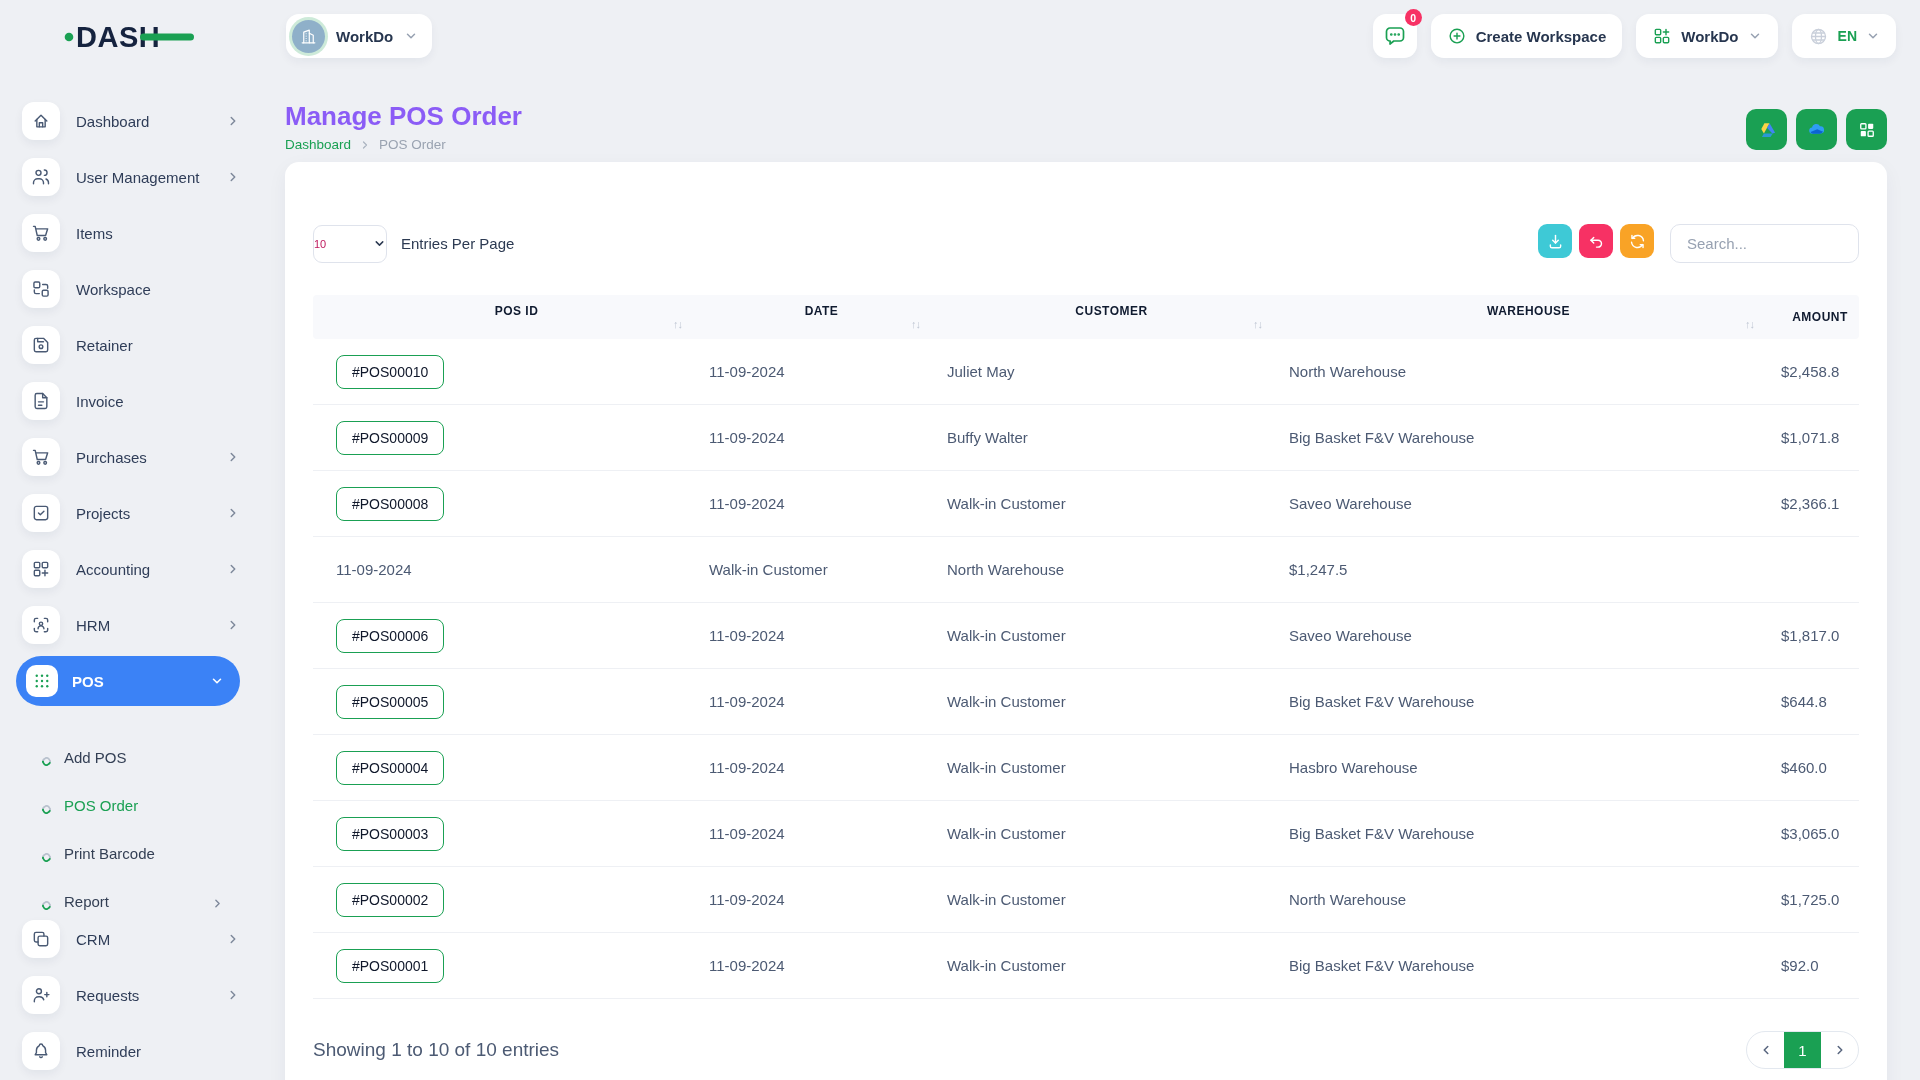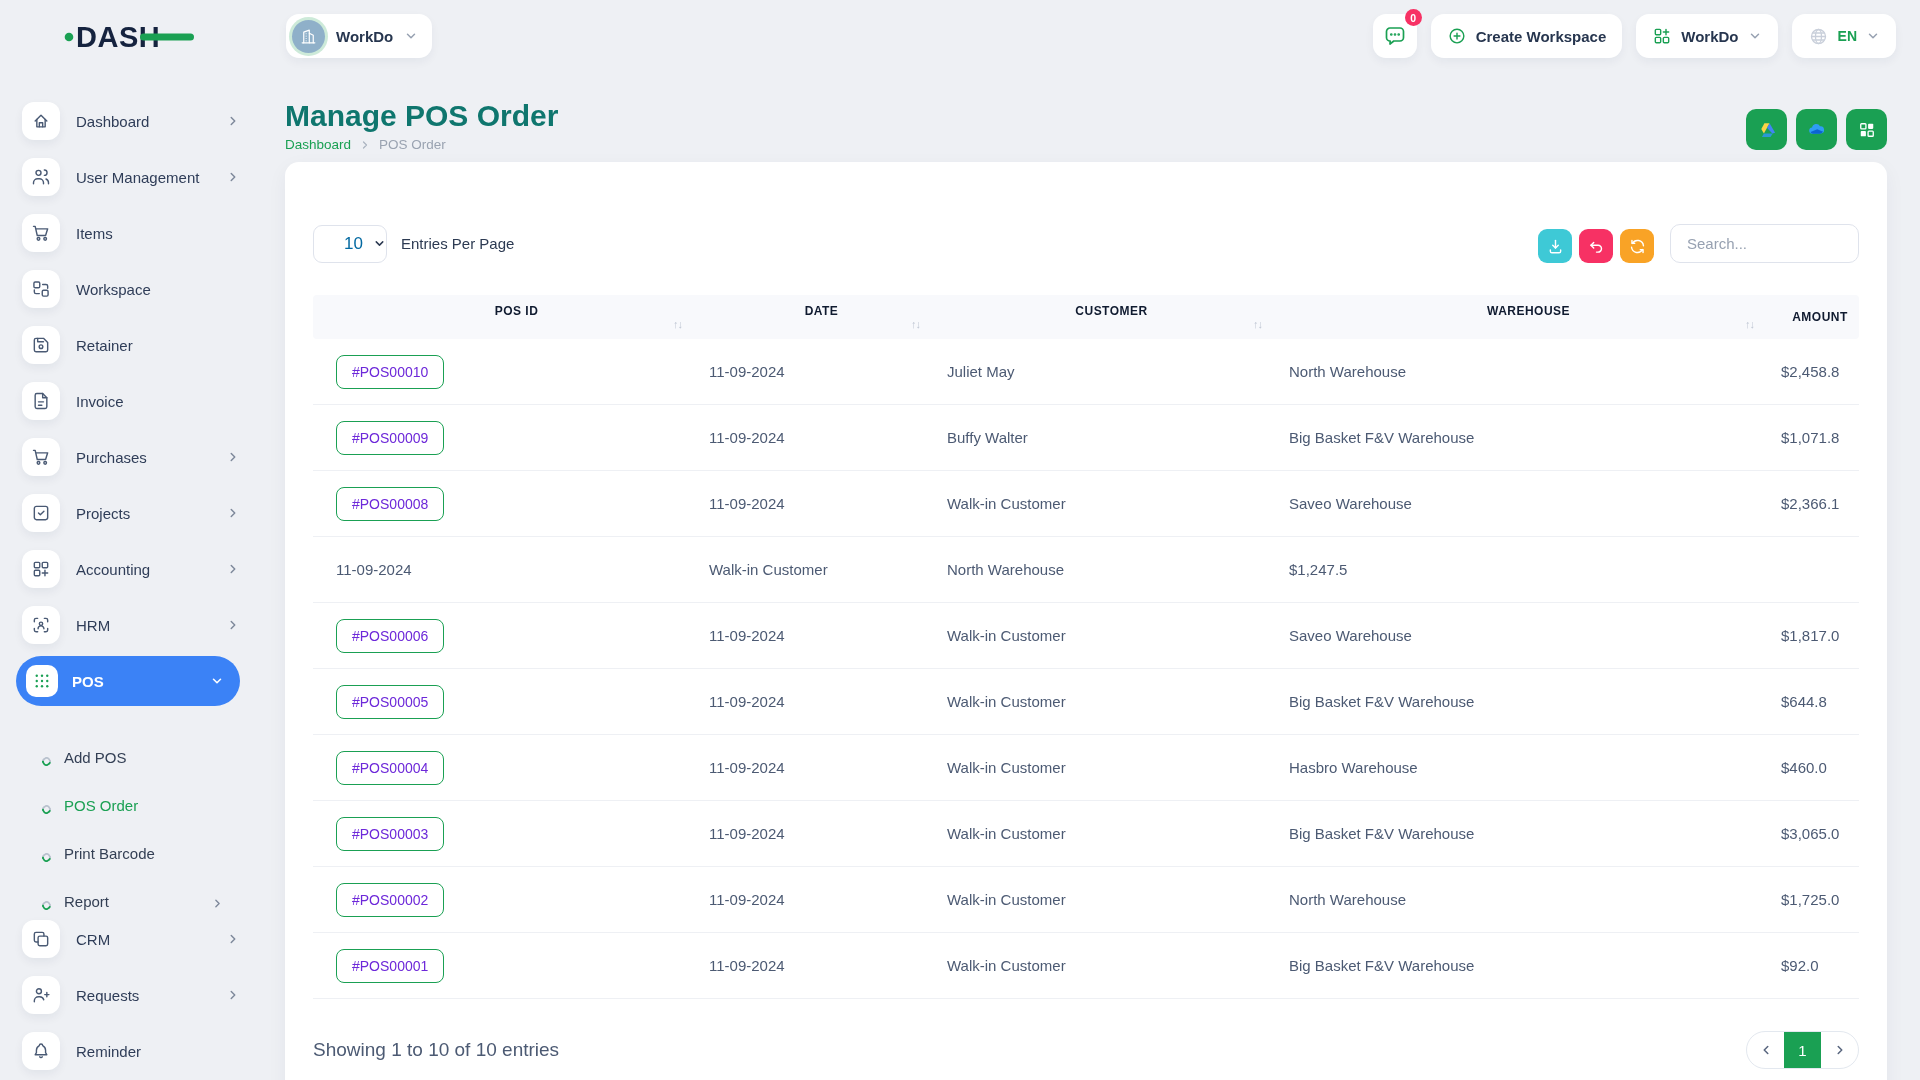--- a/index.html
+++ b/index.html
@@ -68,45 +68,45 @@
   .bullet {
     width:9px; height:9px; border-radius:50%; border:2px solid #b9c2ce;
     border-left-color:#1aa053; border-bottom-color:#1aa053; transform:rotate(-35deg);
   }
   .sub-label { margin-left:13px; font-size:15px; color:#333f54; }
   .sub-item.active .sub-label { color:#1aa053; }
   .sub-chev { margin-left:auto; }
 
   
   .page-head { display:flex; align-items:flex-start; justify-content:space-between; }
-  .page-title { font-size:30px; font-weight:700; color:#0f766e; line-height:30px; }
+  .page-title { font-size:26px; font-weight:700; color:#8b5cf6; line-height:30px; }
   .breadcrumb { margin-top:6px; display:flex; align-items:center; gap:8px; font-size:13.5px; }
   .crumb-home { color:#1aa053; text-decoration:none; cursor:pointer; }
   .crumb-cur { color:#9aa3b1; }
   .head-actions { display:flex; gap:9px; margin-top:8px; }
   .sq-btn {
     width:41px; height:41px; border-radius:10px; border:none; background:#1aa053;
     display:flex; align-items:center; justify-content:center; cursor:pointer;
   }
 
   
   .card {
     margin-top:10px; background:#fff; border-radius:14px;
     box-shadow:0 6px 20px rgba(25,40,70,.05);
     padding:62px 28px 48px; height:955px;
   }
   .controls { display:flex; align-items:center; justify-content:space-between; }
   .ctrl-left { display:flex; align-items:center; gap:14px; }
   .select-box {
     width:74px; height:38px; border:1px solid #dfe3ec; border-radius:9px;
-    display:flex; align-items:center; justify-content:flex-end; gap:10px;
-    font-size:17px; color:#0369a1; cursor:pointer; background:#fff;
+    display:flex; align-items:center; justify-content:space-between; gap:10px;
+    font-size:11px; color:#be185d; cursor:pointer; background:#fff;
   }
   .ctrl-label { font-size:15px; color:#2c3a52; font-weight:500; }
-  .ctrl-right { display:flex; align-items:flex-end; gap:16px; }
+  .ctrl-right { display:flex; align-items:flex-start; gap:16px; }
   .btn-row { display:flex; gap:7px; }
   .tool-btn {
     width:34px; height:34px; border:none; border-radius:9px; cursor:pointer;
     display:flex; align-items:center; justify-content:center;
   }
   .tool-cyan { background:#3ec9d6; }
   .tool-pink { background:#f73164; }
   .tool-orange { background:#f9a326; }
   .search-input {
     width:189px; height:39px; border:1px solid #dfe3ec; border-radius:10px;
@@ -121,21 +121,21 @@
   .th {
     display:flex; align-items:center; padding-left:13px;
     font-size:12px; font-weight:700; letter-spacing:.04em; color:#101b30; text-transform:uppercase;flex-direction:column;
   }
   .th:first-child { padding-left:24px; }
   .sort { margin-left:auto; margin-right:14px; color:#bfc7d3; font-size:11px; letter-spacing:-1px; }
   .trow { height:66px; border-bottom:1px solid #eef0f4; }
   .td { padding-left:13px; font-size:15px; color:#4c5a73; }
   .td:first-child { padding-left:23px; }
   .pos-badge {
-    display:inline-block; border:1px solid #1aa053; color:#6d28d9; background:#fff;
+    display:inline-block; border:1px solid #1aa053; color:#0f172a; background:#fff;
     border-radius:8px; padding:8px 15px; font-size:14px; cursor:pointer;
   }
 
   
   .card-footer { margin-top:32px; display:flex; align-items:center; justify-content:space-between; }
   .footer-text { font-size:19px; color:#4c5a73; }
   .pagination {
     display:flex; height:38px; border:1px solid #e3e8ef; border-radius:19px;
     overflow:hidden; background:#fff;
   }

